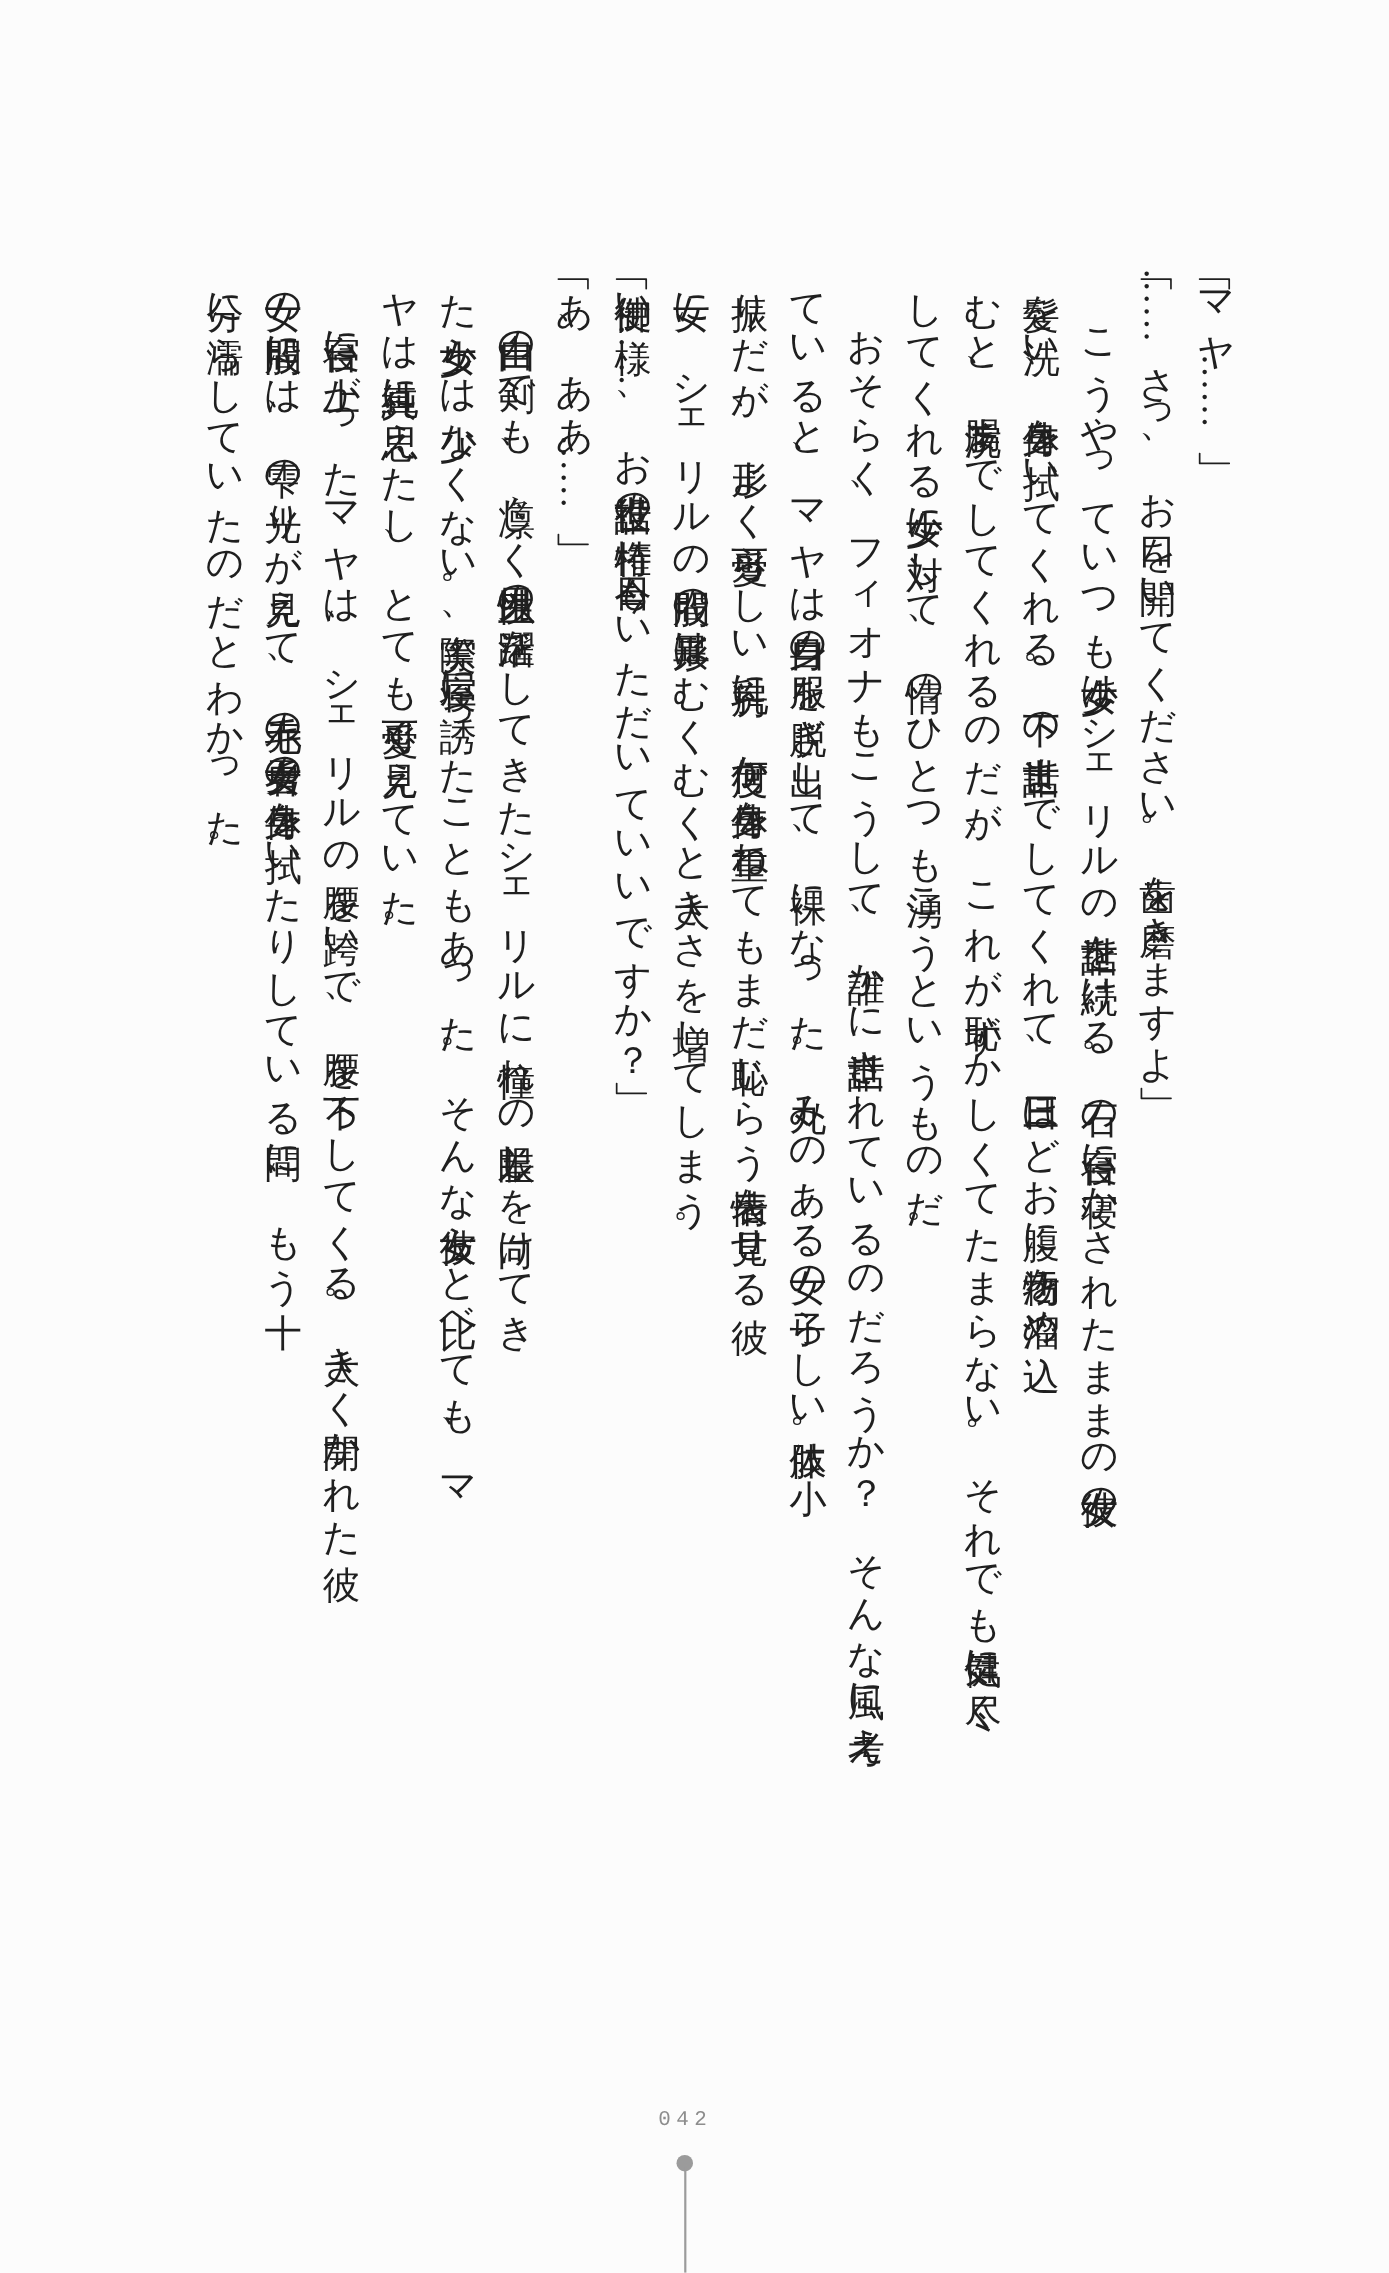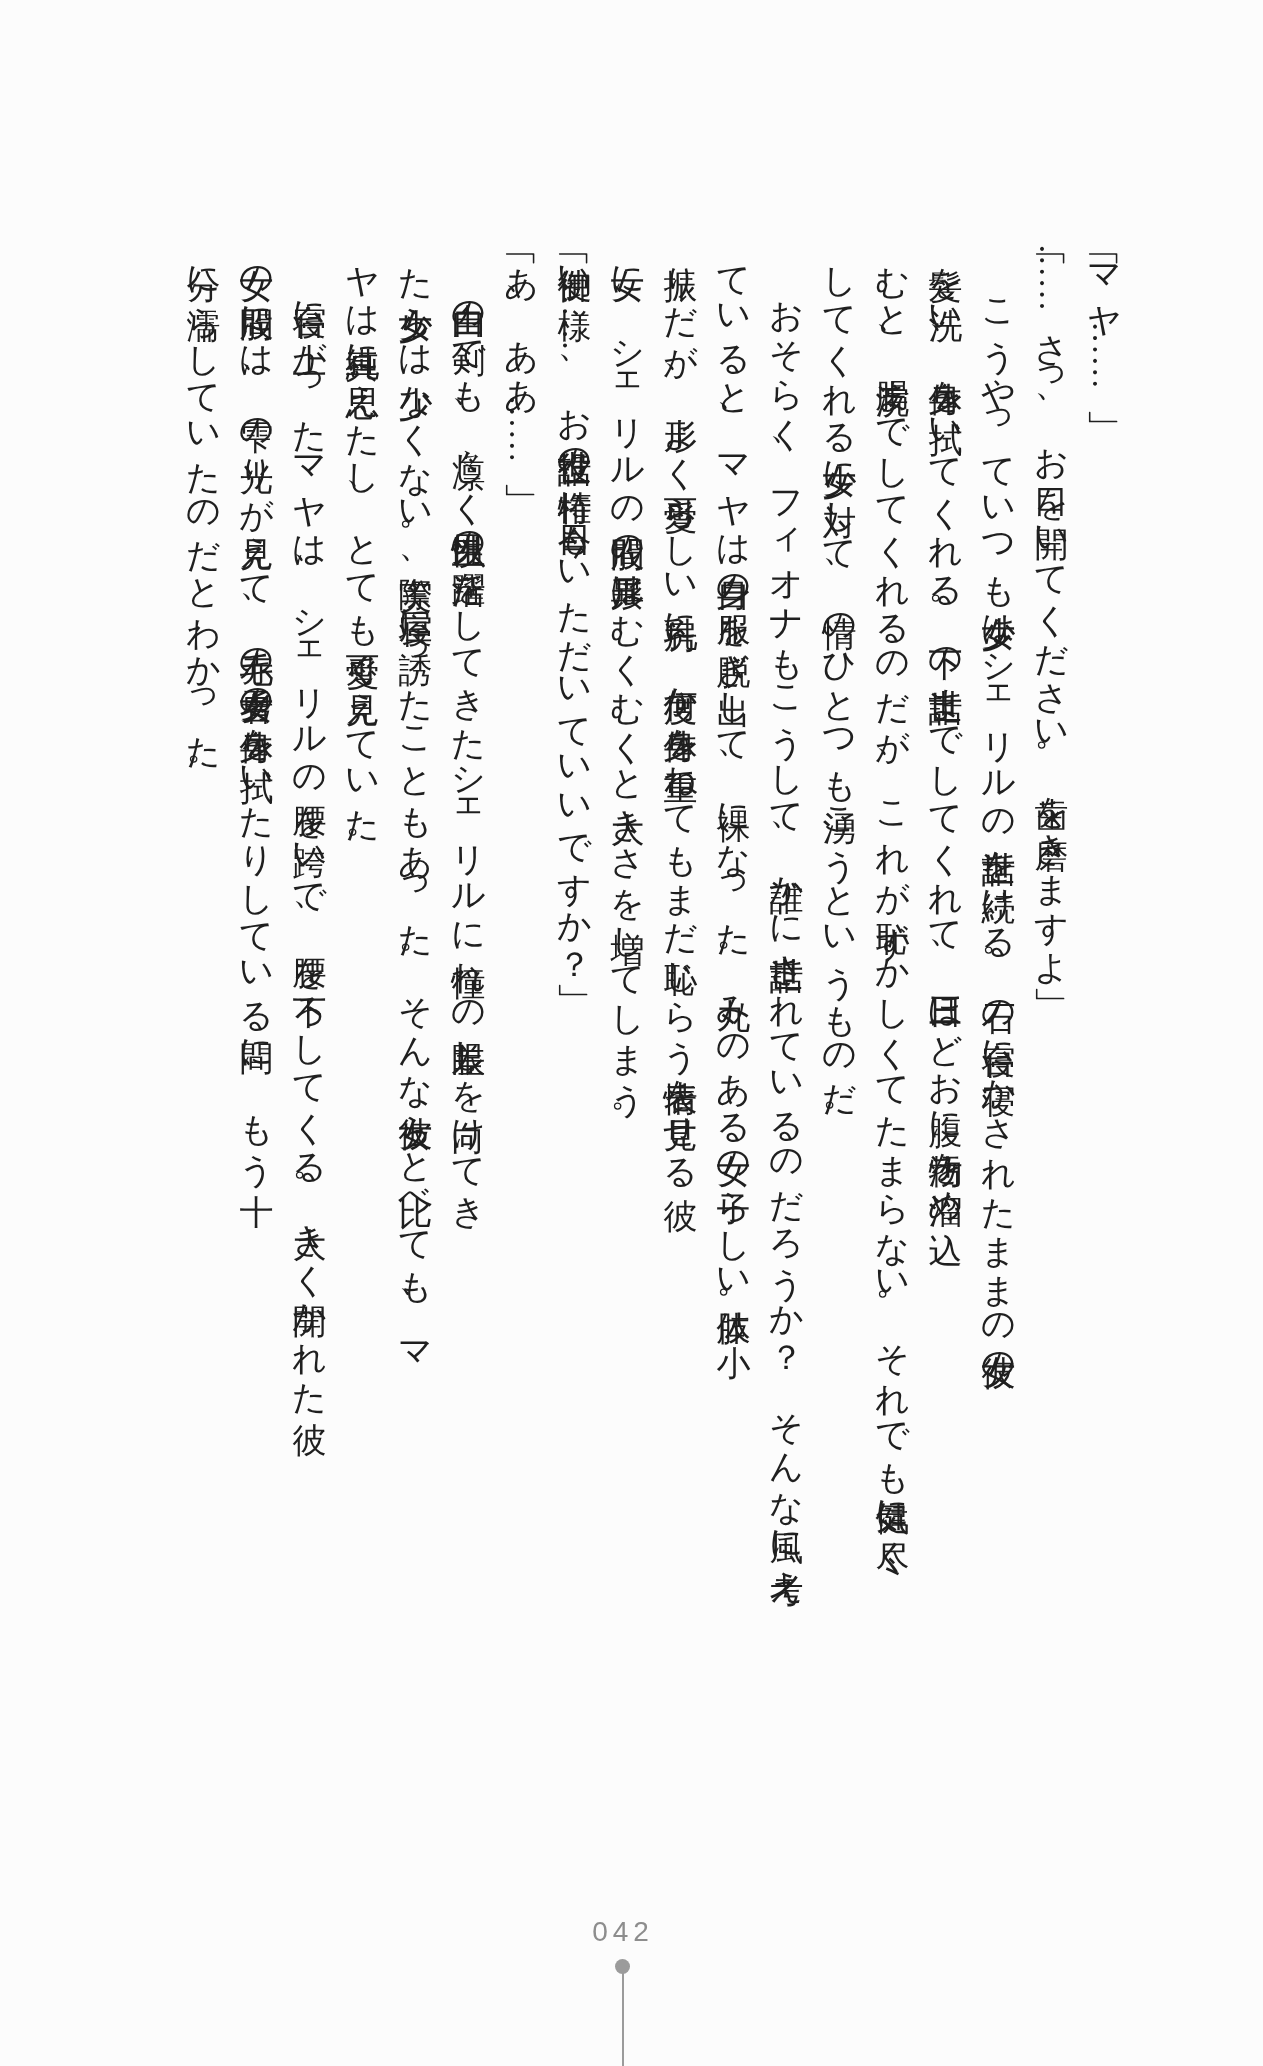--- a/index.html
+++ b/index.html
@@ -34,22 +34,22 @@
   .tcol {
     white-space: nowrap;
   }
   
   .pagenum {
     position: absolute;
     top: 1916px;
     left: 0;
     width: 1246px;
     text-align: center;
-    font-family: Liberation Sans, sans-serif;
-    font-size: 28px;
+    font-family: Liberation Mono, monospace;
+    font-size: 19px;
     letter-spacing: 5px;
     color: #8d8d8d;
   }
   .footer-dot {
     position: absolute;
     top: 1959px;
     left: 615px;
     width: 15px;
     height: 15px;
     border-radius: 50%;

